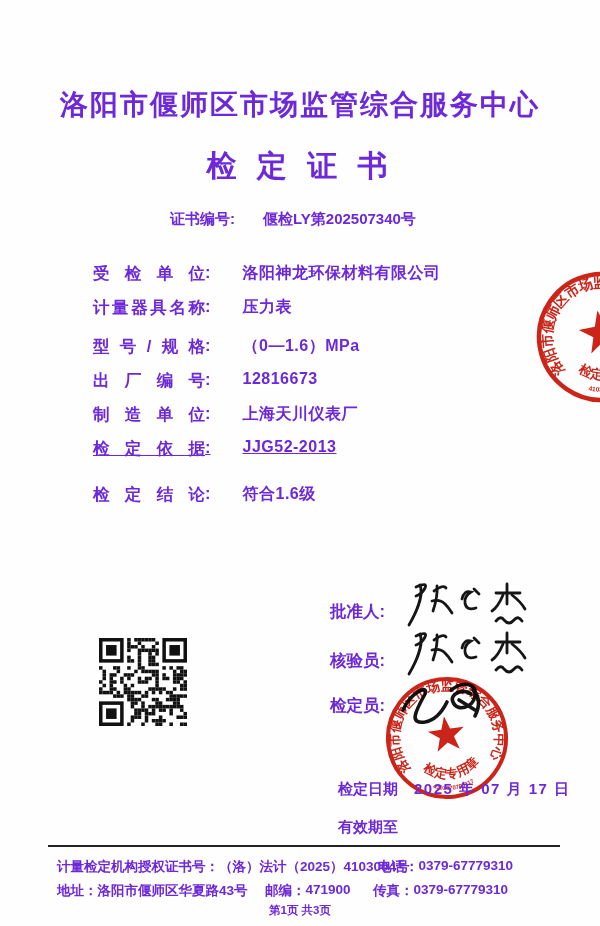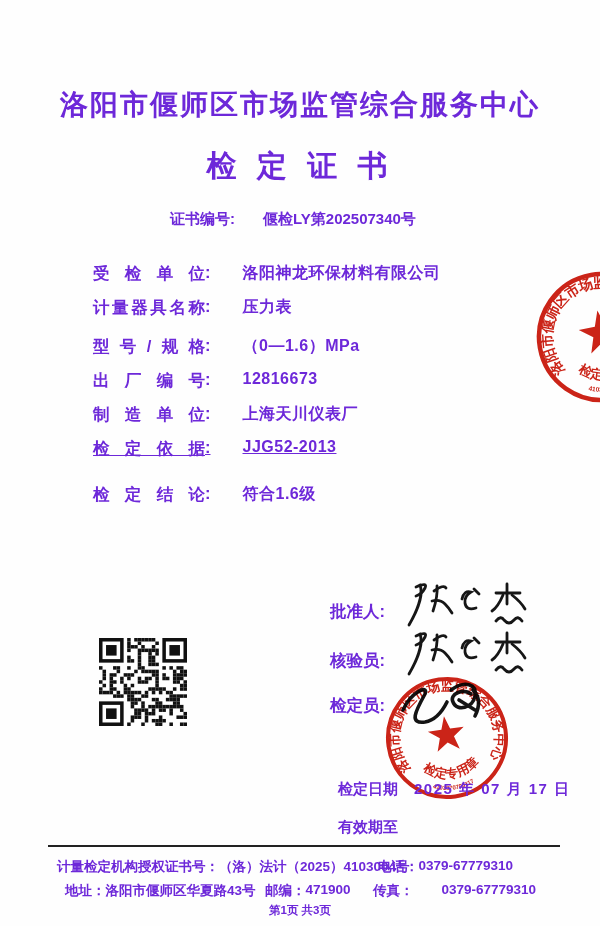--- a/index.html
+++ b/index.html
@@ -417,27 +417,27 @@
   <div class="abs divider"></div>
 
   <div class="abs fline" style="left:57px; top:858px;">
     <span>计量检定机构授权证书号：</span>
     <span>（洛）法计（2025）4103004号</span>
   </div>
   <div class="abs fline" style="left:378px; top:858px;">
     <span>电话：</span>
     <span>0379-67779310</span>
   </div>
-  <div class="abs fline" style="left:65px; top:882px;">
+  <div class="abs fline" style="left:57px; top:882px;">
     <span>地址：</span>
     <span>洛阳市偃师区华夏路43号</span>
   </div>
   <div class="abs fline" style="left:265px; top:882px;">
     <span>邮编：</span>
     <span>471900</span>
   </div>
-  <div class="abs fline" style="left:373px; top:882px;gap:28px;">
+  <div class="abs fline" style="left:373px; top:882px;">
     <span>传真：</span>
     <span>0379-67779310</span>
   </div>
   <div class="abs page-info">第1页  共3页</div>
 
 </div>
 
 </body></html>

